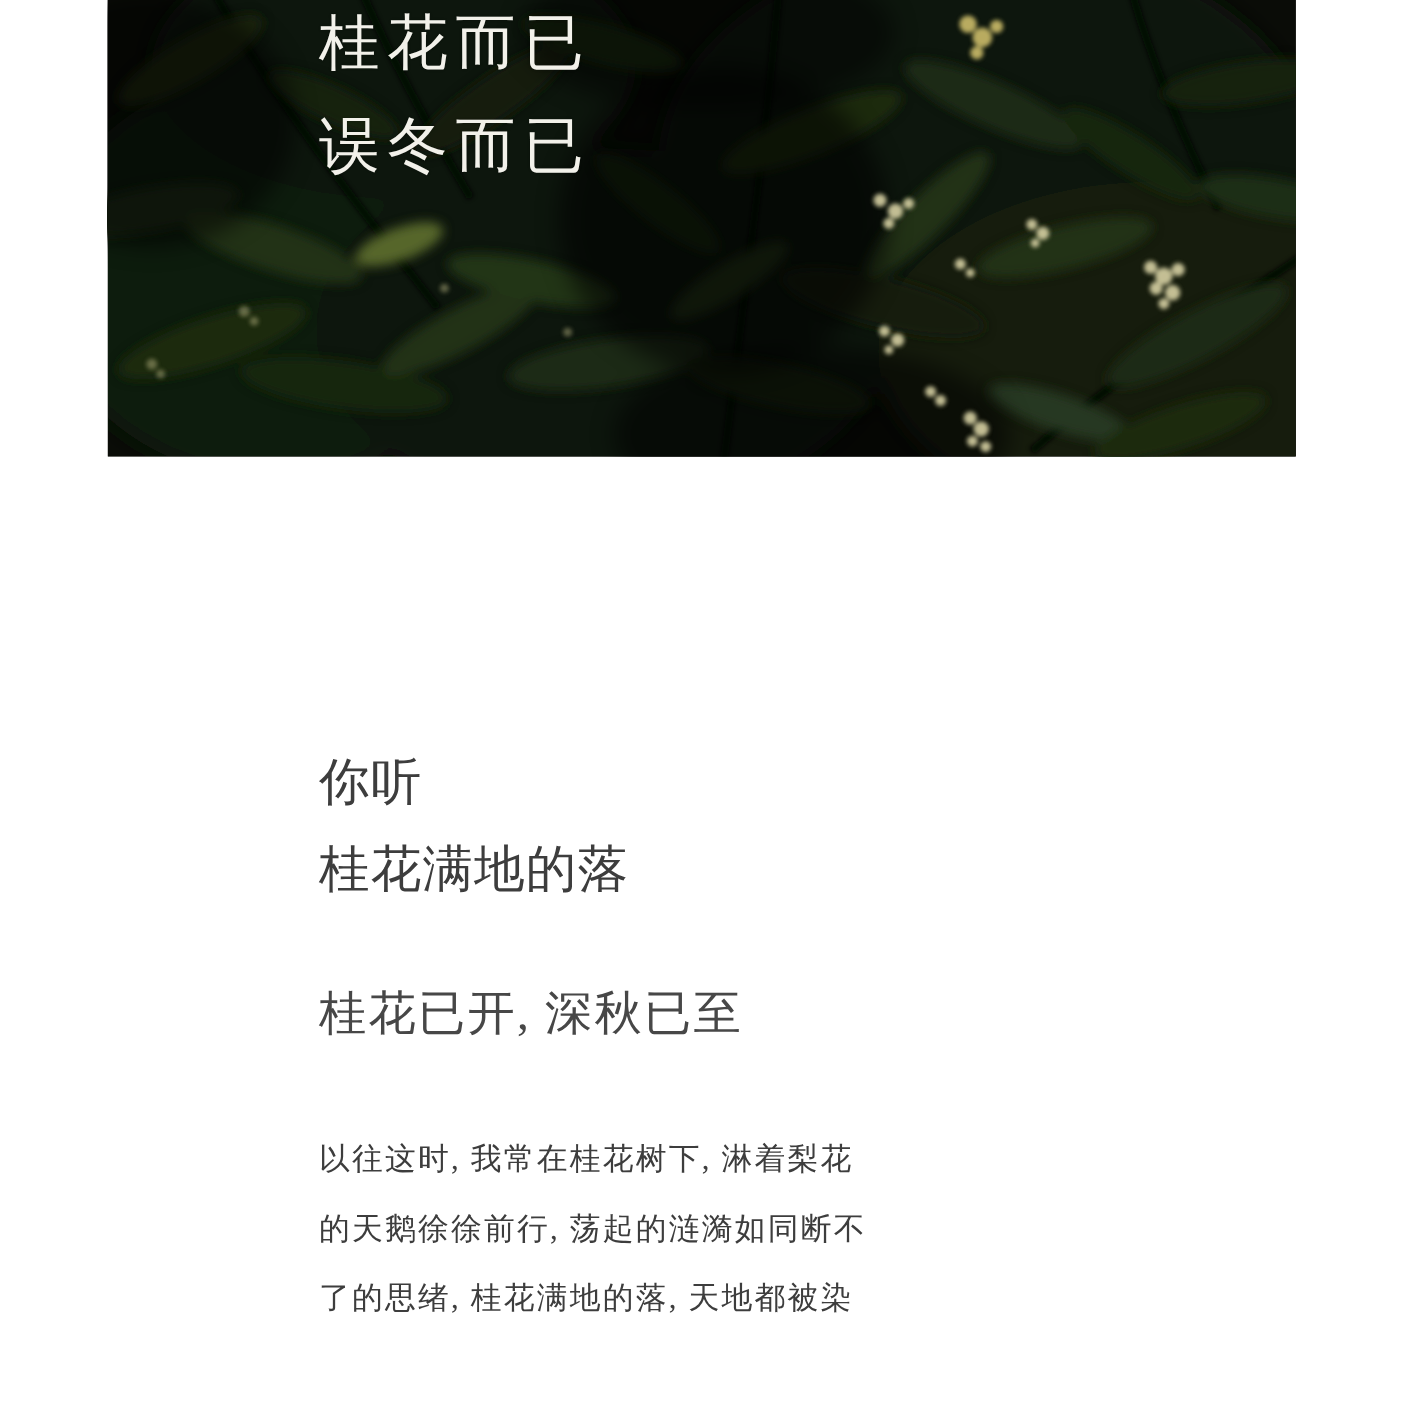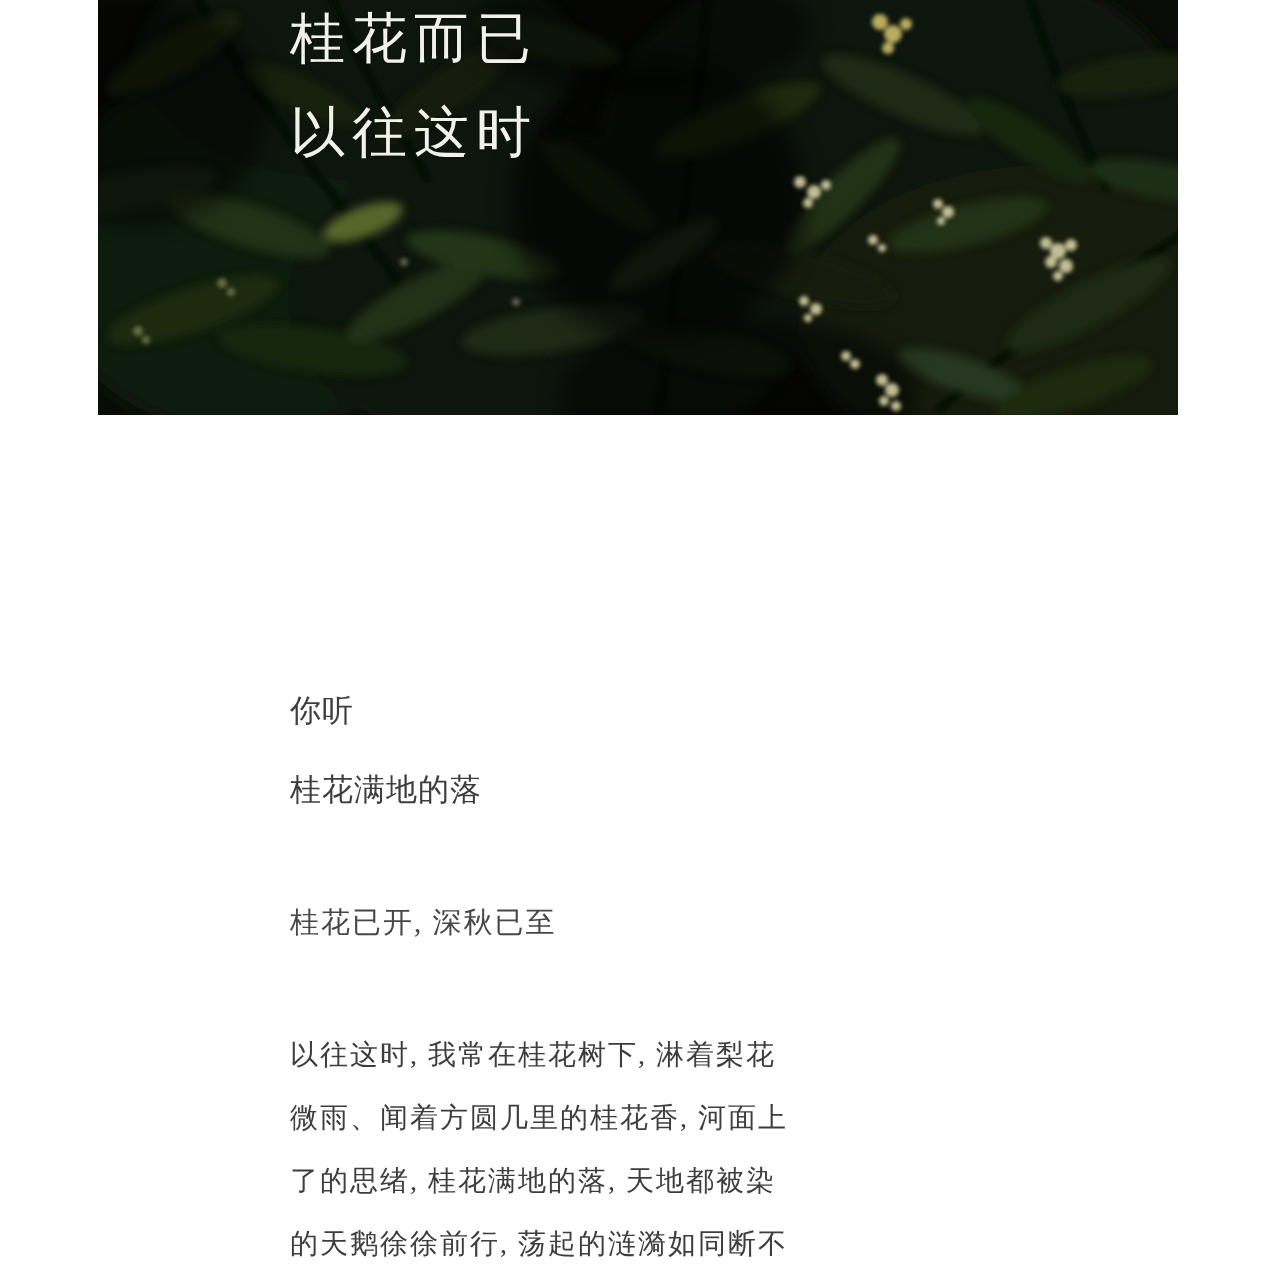--- a/index.html
+++ b/index.html
@@ -42,31 +42,31 @@
     letter-spacing: 7px;
     font-weight: 400;
     white-space: nowrap;
     text-shadow: 0 0 2px rgba(0,0,0,0.35);
   }
   
   .verse {
     position: absolute;
     left: 290px;
     top: 671px;
-    font-size: 31px;
+    font-size: 46px;
     line-height: 79px;
     letter-spacing: 1px;
     color: #3d3d3d;
     white-space: nowrap;
   }
   .subtitle {
     position: absolute;
     left: 290px;
     top: 899px;
-    font-size: 29px;
+    font-size: 43px;
     line-height: 46px;
     letter-spacing: 2px;
     color: #474747;
     white-space: nowrap;
   }
   .paragraph {
     position: absolute;
     left: 290px;
     top: 1023px;
     font-size: 28px;
@@ -188,31 +188,30 @@
           <circle cx="40" cy="331" r="5"></circle>
             <circle cx="48" cy="340" r="4"></circle>
           <circle cx="306" cy="262" r="4"></circle>
             <circle cx="418" cy="302" r="4"></circle>
         </g>
       </g>
     </svg>
 
     <div class="hero-title">
       <div class="hero-title-line">桂花而已</div>
-      <div class="hero-title-line">以往这时</div>
+      <div class="hero-title-line">误冬而已</div>
     </div>
   </figure>
 
   <section class="verse">
     <div class="verse-line">你听</div>
     <div class="verse-line">桂花满地的落</div>
   </section>
 
   <div class="subtitle">桂花已开, 深秋已至</div>
 
   <section class="paragraph">
     <div class="para-line">以往这时, 我常在桂花树下, 淋着梨花</div>
-    <div class="para-line">微雨、闻着方圆几里的桂花香, 河面上</div>
+    <div class="para-line">的天鹅徐徐前行, 荡起的涟漪如同断不</div>
     <div class="para-line">了的思绪, 桂花满地的落, 天地都被染</div>
-    <div class="para-line">的天鹅徐徐前行, 荡起的涟漪如同断不</div>
   </section>
 
 </div>
 
 </body></html>

